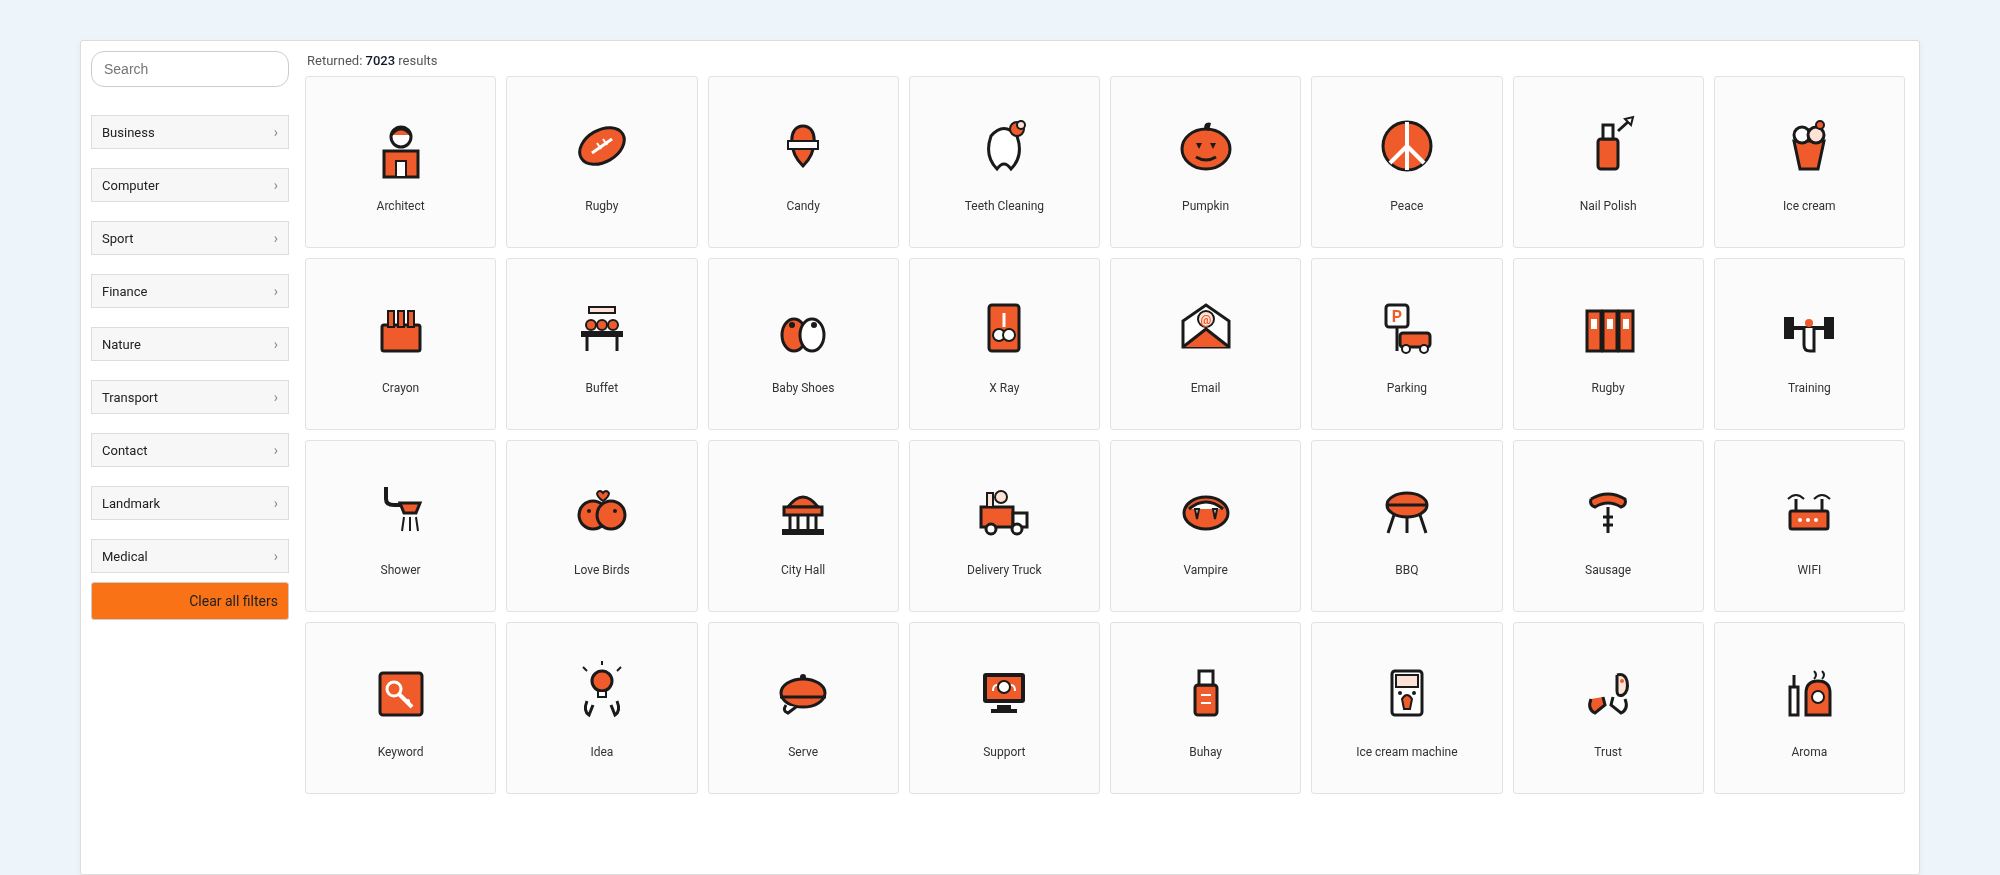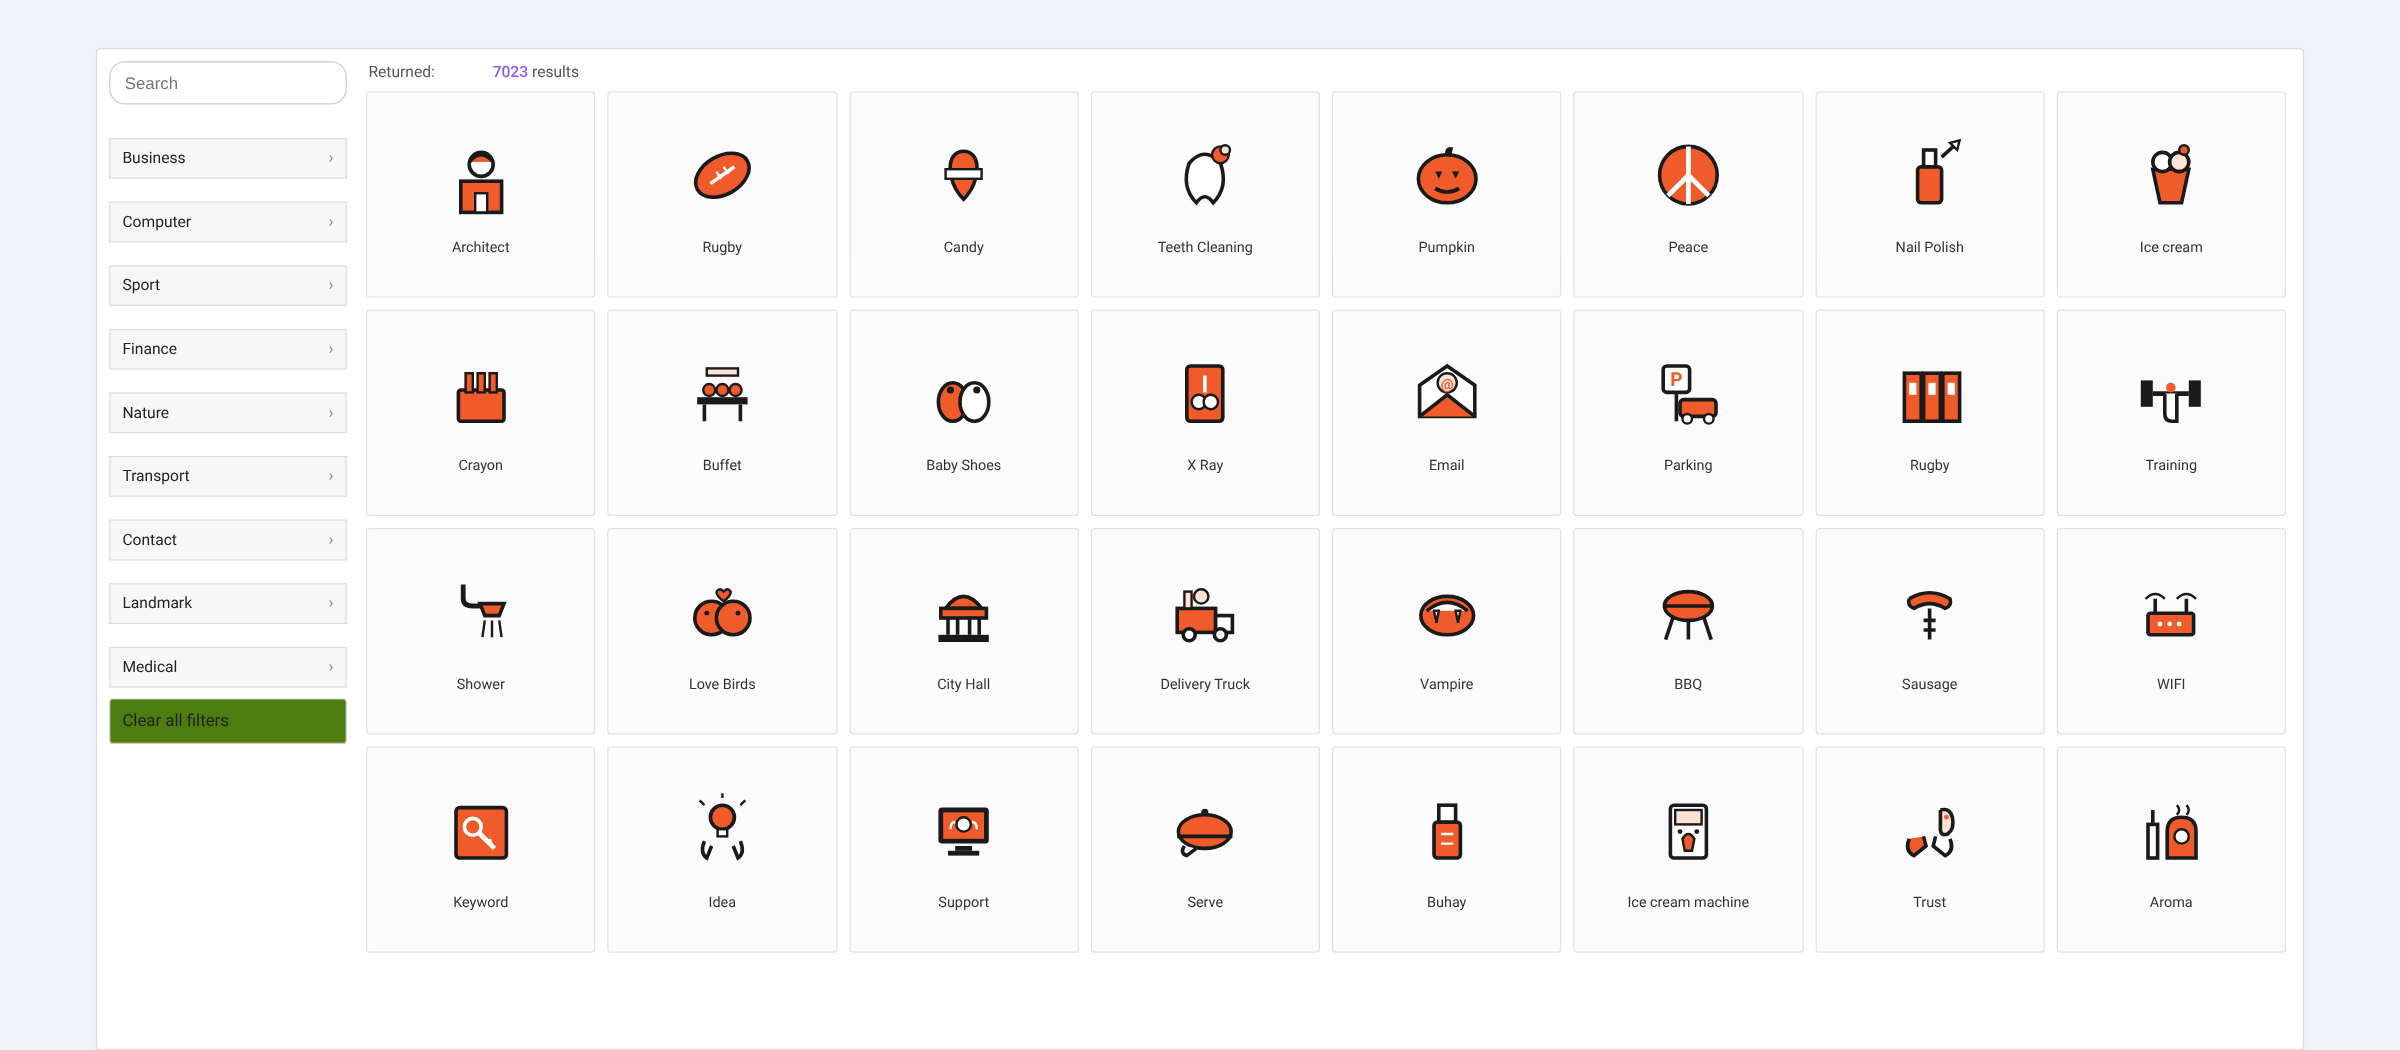--- a/index.html
+++ b/index.html
@@ -94,36 +94,36 @@
   .categories { display:flex; flex-direction:column; gap:0; padding:0 4px;}
   .cat {
     display:flex; justify-content:space-between; align-items:center;
     border:1px solid #ddd; background:#f7f7f7; padding:8px 10px;
     font-size:13px; cursor:pointer; margin-bottom:-1px;margin-top:20px;
   }
   .chev { color:#888; font-size:14px; }
   .clear-btn {
     margin: 10px 4px 0 4px;
     border:1px solid #ccc;
-    background:#4d7c0f;
+    background:#f97316;
     padding:10px;
-    text-align:left;
+    text-align:right;
     border-radius:3px;
     cursor:pointer;
     font-size:14px;
   }
   .main {
     flex:1;
     padding: 10px 14px 14px 6px;
     overflow:auto;
   }
   .results {
     font-size:13px; color:#555; margin: 2px 0 8px 2px;
   }
-  .results .count { color:#8b5cf6; font-weight:500;margin-left:45px; }
+  .results .count { color:#0f172a; font-weight:500; }
   .grid {
     display:grid;
     grid-template-columns: repeat(8, 1fr);
     gap: 10px;
   }
   .card {
     border:1px solid #e2e2e2;
     background:#fbfbfb;
     border-radius:3px;
     height:172px;
@@ -630,32 +630,32 @@
             <div class="icon-slot">
               <svg viewBox="0 0 70 70" width="70" height="70">
                 <use href="#i-idea"></use>
               </svg>
             </div>
             <div class="card-label">Idea</div>
           </div>
           <div class="card">
             <div class="icon-slot">
               <svg viewBox="0 0 70 70" width="70" height="70">
+                <use href="#i-serve"></use>
+              </svg>
+            </div>
+            <div class="card-label">Serve</div>
+          </div>
+          <div class="card">
+            <div class="icon-slot">
+              <svg viewBox="0 0 70 70" width="70" height="70">
                 <use href="#i-support"></use>
               </svg>
             </div>
             <div class="card-label">Support</div>
-          </div>
-          <div class="card">
-            <div class="icon-slot">
-              <svg viewBox="0 0 70 70" width="70" height="70">
-                <use href="#i-serve"></use>
-              </svg>
-            </div>
-            <div class="card-label">Serve</div>
           </div>
           <div class="card">
             <div class="icon-slot">
               <svg viewBox="0 0 70 70" width="70" height="70">
                 <use href="#i-buhay"></use>
               </svg>
             </div>
             <div class="card-label">Buhay</div>
           </div>
           <div class="card">

